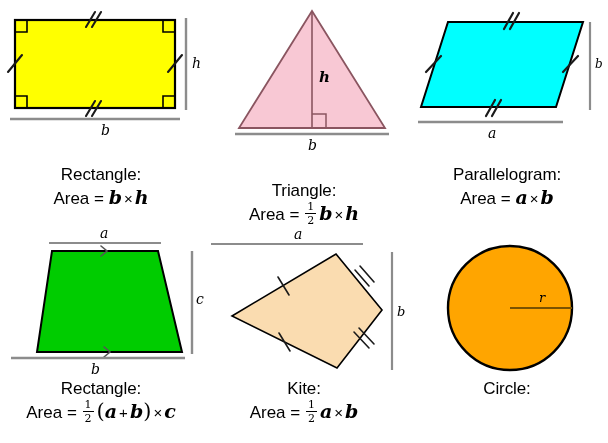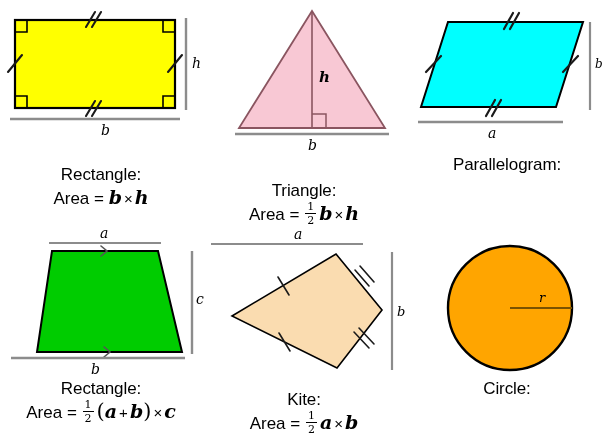--- a/index.html
+++ b/index.html
@@ -177,22 +177,23 @@
           <line x1="86" y1="116" x2="95" y2="100"></line>
           <line x1="20" y1="72" x2="35" y2="56"></line>
           <line x1="157" y1="72" x2="172" y2="56"></line>
         </g>
         <line x1="12" y1="122" x2="157" y2="122" stroke="#8c8c8c" stroke-width="2.4"></line>
         <line x1="184" y1="22" x2="184" y2="110" stroke="#8c8c8c" stroke-width="2.2"></line>
       </svg>
       <span class="dimlabel" style="left:82px; top:125px;">a</span>
       <span class="dimlabel" style="left:189px; top:57px; font-size:12px;">b</span>
     </div>
-    <div class="caption" style="top:154px;">
+    <div class="caption" style="top:164px;">
       <span class="shape-name">Parallelogram:</span>
+      <span class="formula"><span>Area</span> <span>=</span> <span class="mvar">a</span><span class="mop">×</span><span class="mvar">b</span></span>
     </div>
   </div>
 
   <div class="cell" style="left:0px; top:222px;">
     <div class="figure">
       <svg width="202" height="160" viewBox="0 0 202 160">
         <polygon points="52,29 158,29 182,130 37,130" fill="#00cc00" stroke="#000000" stroke-width="2.0"></polygon>
         <g fill="none" stroke="#555555" stroke-width="1.6" stroke-linecap="round">
           <path d="M101,24 L107,29 L101,34"></path>
           <path d="M104,125 L110,130 L104,135"></path>
@@ -222,21 +223,21 @@
           <line x1="157" y1="44" x2="171" y2="60"></line>
           <line x1="151" y1="110" x2="166" y2="126"></line>
           <line x1="156" y1="106" x2="171" y2="122"></line>
         </g>
         <line x1="8" y1="22" x2="160" y2="22" stroke="#8c8c8c" stroke-width="2.2"></line>
         <line x1="189" y1="30" x2="189" y2="148" stroke="#8c8c8c" stroke-width="2.2"></line>
       </svg>
       <span class="dimlabel" style="left:91px; top:4px;">a</span>
       <span class="dimlabel" style="left:194px; top:82px; font-size:13px;">b</span>
     </div>
-    <div class="caption" style="top:167px;">
+    <div class="caption" style="top:156px;">
       <span class="shape-name">Kite:</span>
       <span class="formula"><span>Area</span> <span>=</span> <span class="frac"><span class="num">1</span><span class="den">2</span></span><span class="mvar">a</span><span class="mop">×</span><span class="mvar">b</span></span>
     </div>
   </div>
 
   <div class="cell" style="left:406px; top:222px;">
     <div class="figure">
       <svg width="202" height="160" viewBox="0 0 202 160">
         <circle cx="104" cy="86" r="62" fill="#ffa500" stroke="#000000" stroke-width="2.4"></circle>
         <line x1="104" y1="86" x2="166" y2="86" stroke="#7a5200" stroke-width="1.8"></line>

